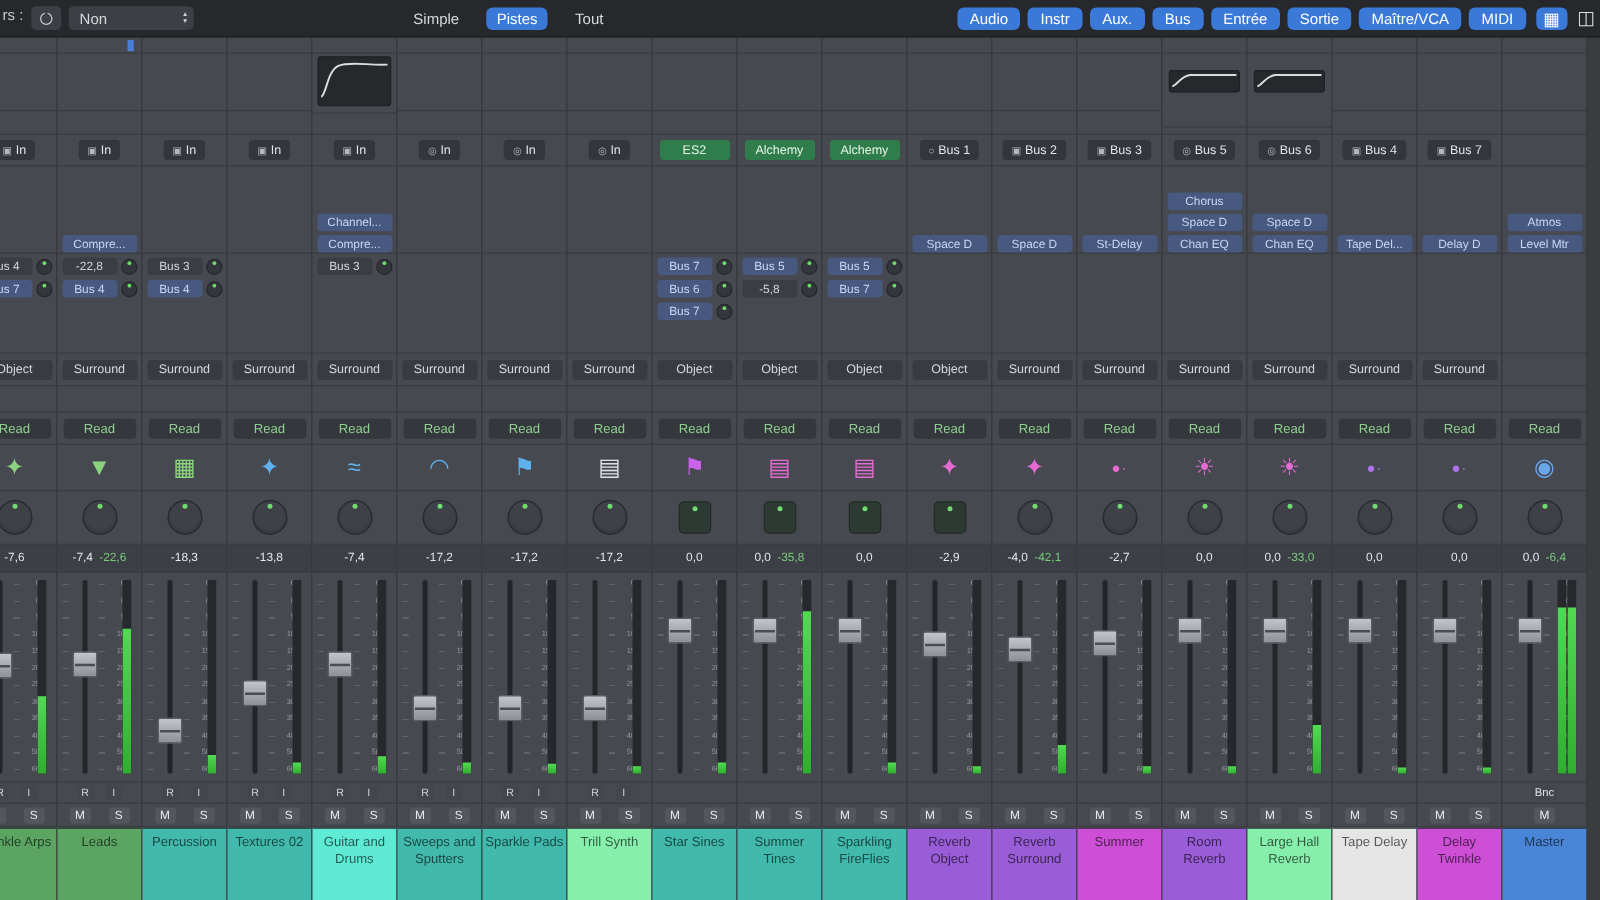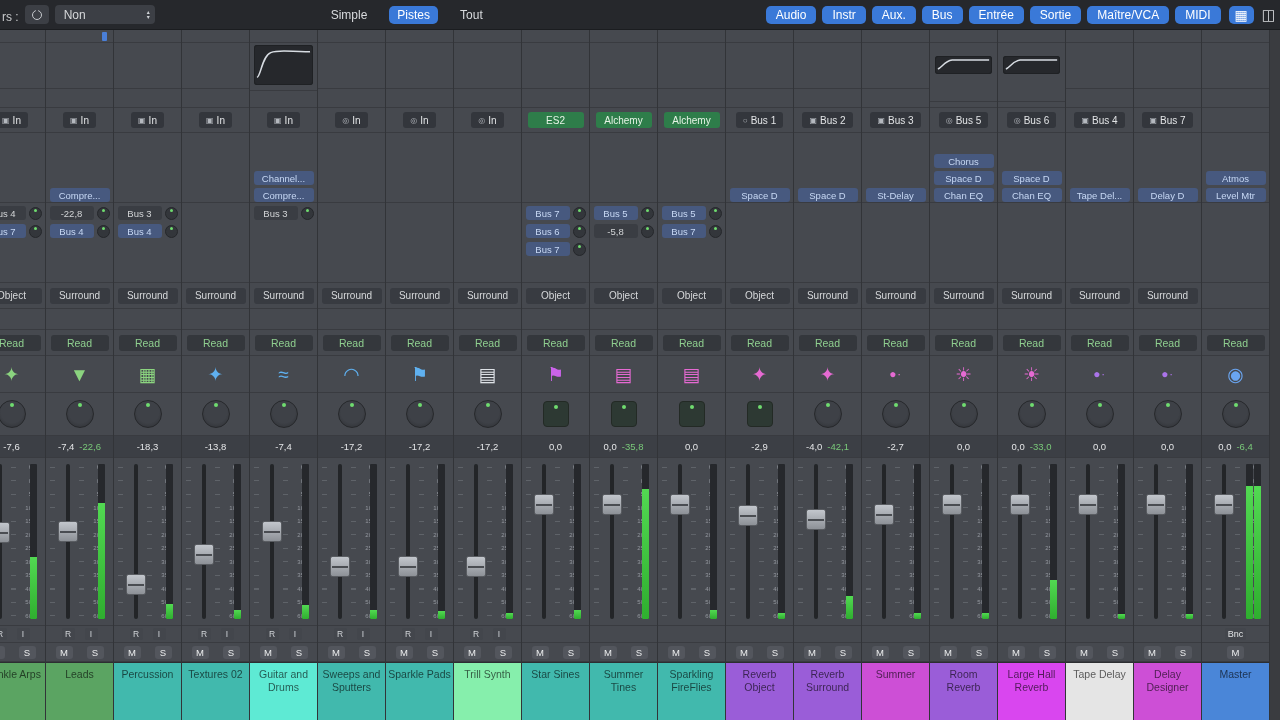--- a/index.html
+++ b/index.html
@@ -2,21 +2,21 @@
 <html><head>
 <meta charset="utf-8">
 <style>
   * { margin:0; padding:0; box-sizing:border-box; }
   html,body { width:1280px; height:720px; overflow:hidden; background:#3a3c40;
               font-family:"Liberation Sans","DejaVu Sans",sans-serif; }
 
   
   .topbar { height:30px; background:#26282c; border-bottom:1px solid #1b1d20;
             display:flex; align-items:center; color:#d6d8da; font-size:12px; position:relative; }
-  .tb-left { display:flex; align-items:flex-end; gap:6px; padding-left:2px; }
+  .tb-left { display:flex; align-items:flex-start; gap:6px; padding-left:2px; }
   .tb-label { color:#c8cacc; }
   .tb-btn { width:24px; height:19px; background:#3c3f45; border-radius:4px;
             display:flex; align-items:center; justify-content:center; }
   .pwr { display:inline-block; width:10px; height:10px; border:1.5px solid #c5c8cc;
          border-radius:50%; position:relative; }
   .pwr::after { content:''; position:absolute; left:50%; top:-4px; width:2px; height:6px;
                 background:#3c3f45; transform:translateX(-50%); }
   .pwr::before { content:''; position:absolute; left:50%; top:-3px; width:1.5px; height:5px;
                  background:#c5c8cc; transform:translateX(-50%); }
   .tb-dd { width:100px; height:19px; background:#3c3f45; border-radius:4px;
@@ -1330,21 +1330,21 @@
         </div>
       <div class="meter">
         <div class="mfill" style="height: 25%;"></div>
       </div>
     </div>
     <div class="sec s-ri"></div>
     <div class="sec s-ms">
       <div class="msbtn">M</div>
       <div class="msbtn">S</div>
     </div>
-    <div class="namebox" style="background: #d946ef;">Large Hall Reverb</div>
+    <div class="namebox" style="background: #86efac;">Large Hall Reverb</div>
   </div>
     <div class="strip">
     <div class="sec s-top">
       <div class="toprow">
         
       </div>
       <div class="topmid">
         
       </div>
     </div>
@@ -1466,21 +1466,21 @@
         </div>
       <div class="meter">
         <div class="mfill" style="height: 3%;"></div>
       </div>
     </div>
     <div class="sec s-ri"></div>
     <div class="sec s-ms">
       <div class="msbtn">M</div>
       <div class="msbtn">S</div>
     </div>
-    <div class="namebox" style="background: rgb(205, 79, 214);">Delay Designer</div>
+    <div class="namebox" style="background: rgb(205, 79, 214);">Delay Twinkle</div>
   </div>
     <div class="strip">
     <div class="sec s-top">
       <div class="toprow">
         
       </div>
       <div class="topmid">
         
       </div>
     </div>

